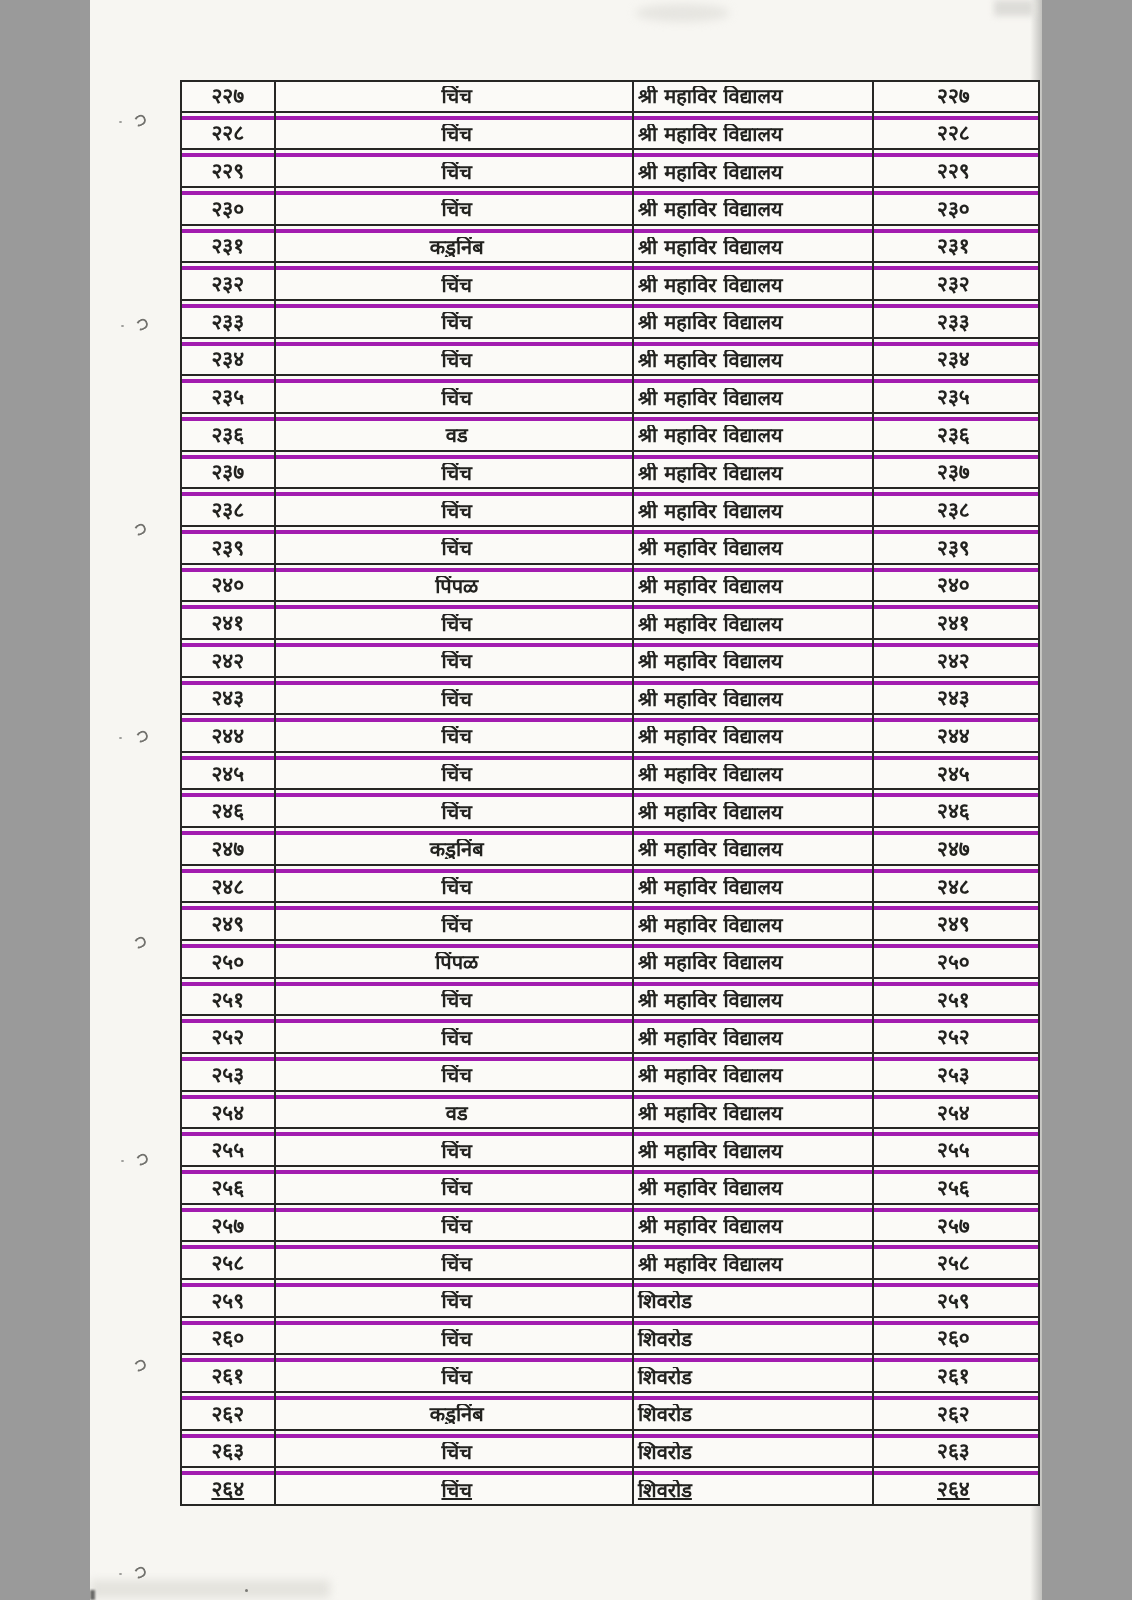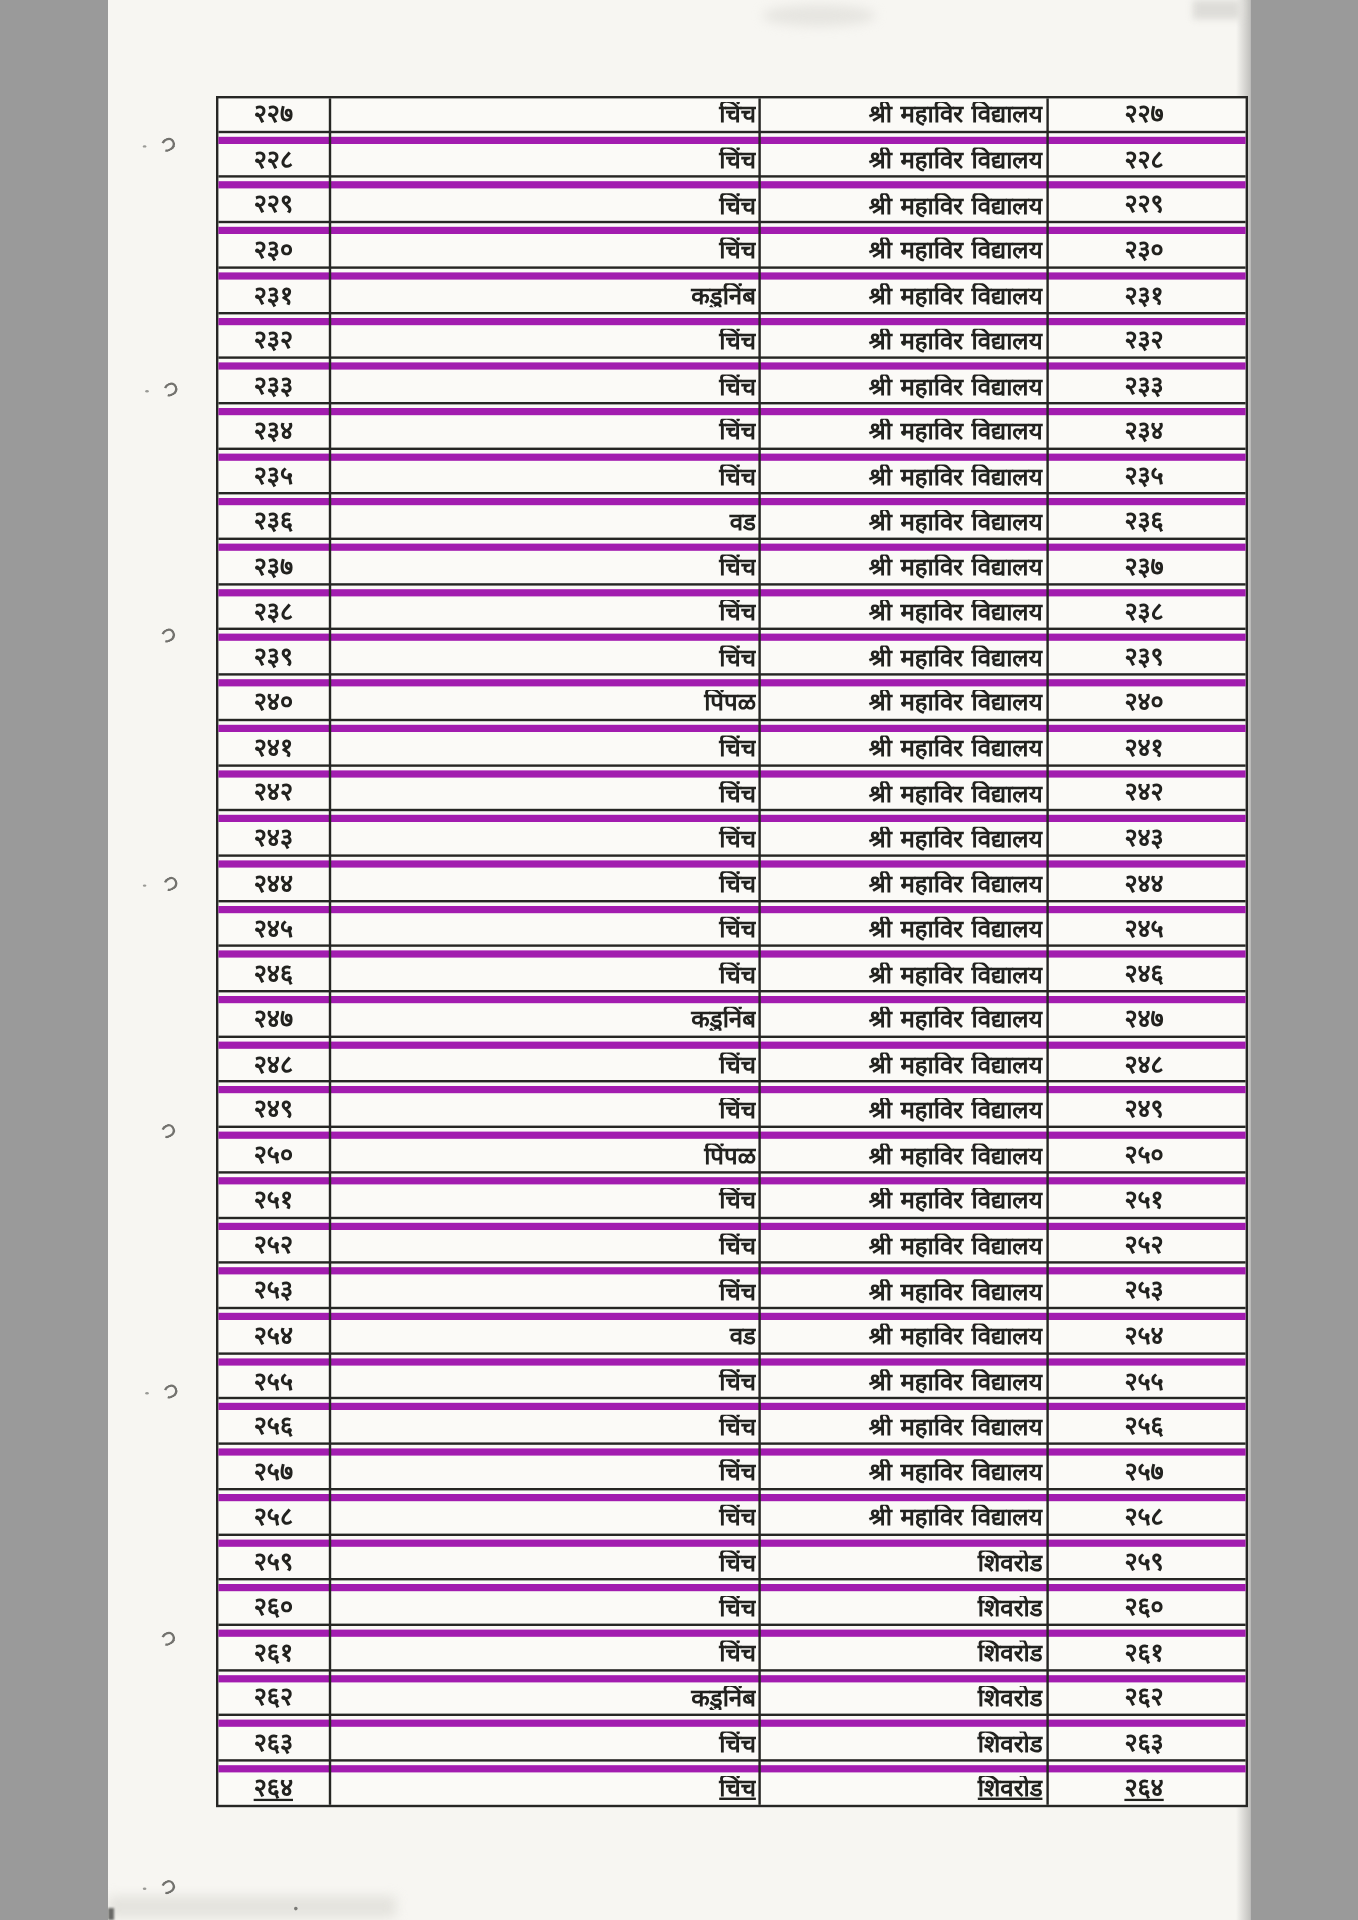--- a/index.html
+++ b/index.html
@@ -74,34 +74,34 @@
     box-sizing:border-box;
     border:2px solid #262624;
     display:flex;flex-direction:column;
     gap:3px;
     background:#fbfaf7;
   }
   .row{
     flex:1;
     display:flex;
     box-sizing:border-box;
-    border-top:6px solid #a21caf;
+    border-top:4px solid #a21caf;
     border-bottom:2px solid #262624;
     align-items:center;
     color:#22221f;
     font-weight:600;
     font-size:20px;
     line-height:1;
   }
   .row:first-child{border-top:none;}
   .row:last-child{border-bottom:none;text-decoration:underline;}
   .cell{box-sizing:border-box;overflow:hidden;white-space:nowrap;}
   .cell.sr   {width:92px;text-align:center;font-size:21px;}
-  .cell.tree {width:358px;padding-left:10px;text-align:right;}
-  .cell.loc  {width:240px;padding-left:8px;text-align:right;}
+  .cell.tree {width:358px;padding-left:10px;text-align:center;}
+  .cell.loc  {width:240px;padding-left:8px;text-align:left;}
   .cell.sr2  {width:170px;text-align:center;font-size:21px;}
   .vline{
     position:absolute;top:0;bottom:0;width:2px;background:#262624;
   }
   .vline.v1{left:92px;}
   .vline.v2{left:450px;}
   .vline.v3{left:690px;}
 </style>
 </head>
 <body>

